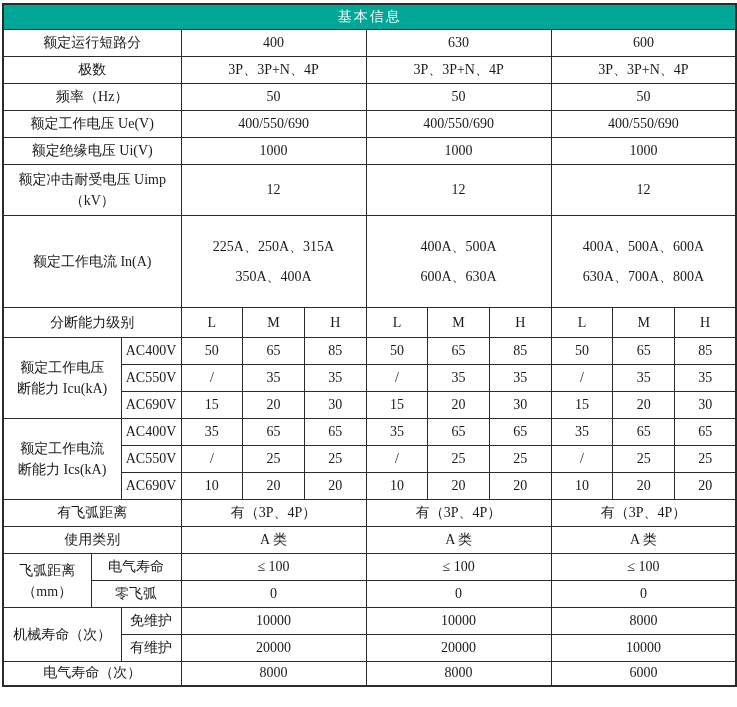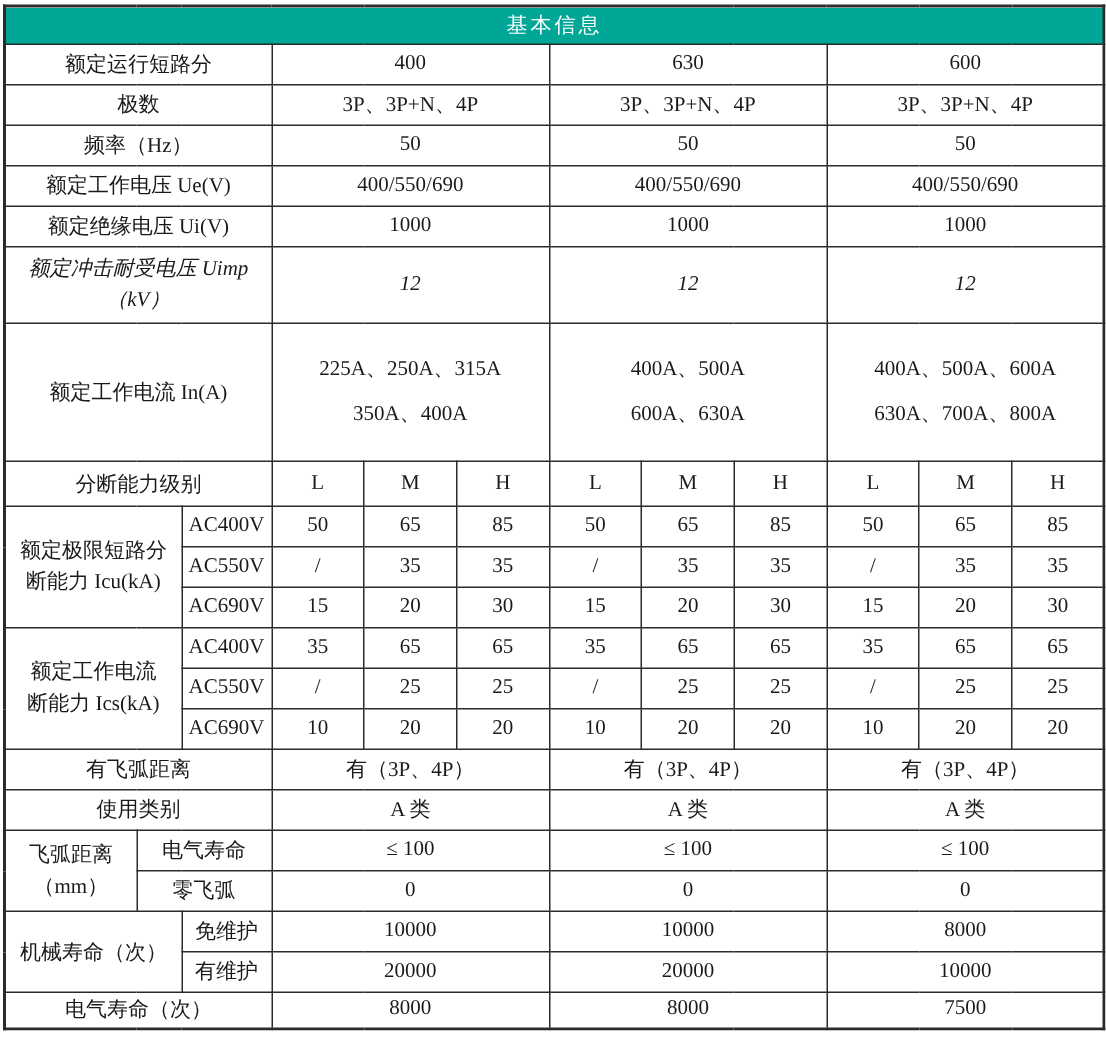--- a/index.html
+++ b/index.html
@@ -35,21 +35,21 @@
     font-size: 17px;
     font-weight: bold;
     letter-spacing: 2px;
     height: 24px;
     margin-top: 26px;
   }
   .h26 { height: 24px; }
   .h28 { height: 27px; }
   .h29 { height: 27px; }
   .h32 { height: 30px; }
-  .h47 { height: 51px; font-style: italic; }
+  .h47 { height: 51px; }
   .h94 { height: 92px; }
   td.sub { font-size: 13px; }
   .ln { line-height: 21px; }
   .gap .ln { line-height: 30px; }
 </style>
 </head>
 <body>
 
 <div class="wrap">
 <table class="spec">
@@ -142,21 +142,21 @@
     <td>L</td>
     <td>M</td>
     <td>H</td>
     <td>L</td>
     <td>M</td>
     <td>H</td>
   </tr>
 
   <tr class="h29">
     <td colspan="2" rowspan="3">
-      <div class="ln">额定极限短路分</div>
+      <div class="ln">额定工作电压</div>
       <div class="ln">断能力 Icu(kA)</div>
     </td>
     <td class="sub">AC400V</td>
     <td>50</td>
     <td>65</td>
     <td>85</td>
     <td>50</td>
     <td>65</td>
     <td>85</td>
     <td>50</td>
@@ -271,17 +271,17 @@
     <td class="sub">有维护</td>
     <td colspan="3">20000</td>
     <td colspan="3">20000</td>
     <td colspan="3">10000</td>
   </tr>
 
   <tr class="h26">
     <td colspan="3">电气寿命（次）</td>
     <td colspan="3">8000</td>
     <td colspan="3">8000</td>
-    <td colspan="3">7500</td>
+    <td colspan="3">6000</td>
   </tr>
 </tbody>
     </table>
 </div>
 
 </body></html>

